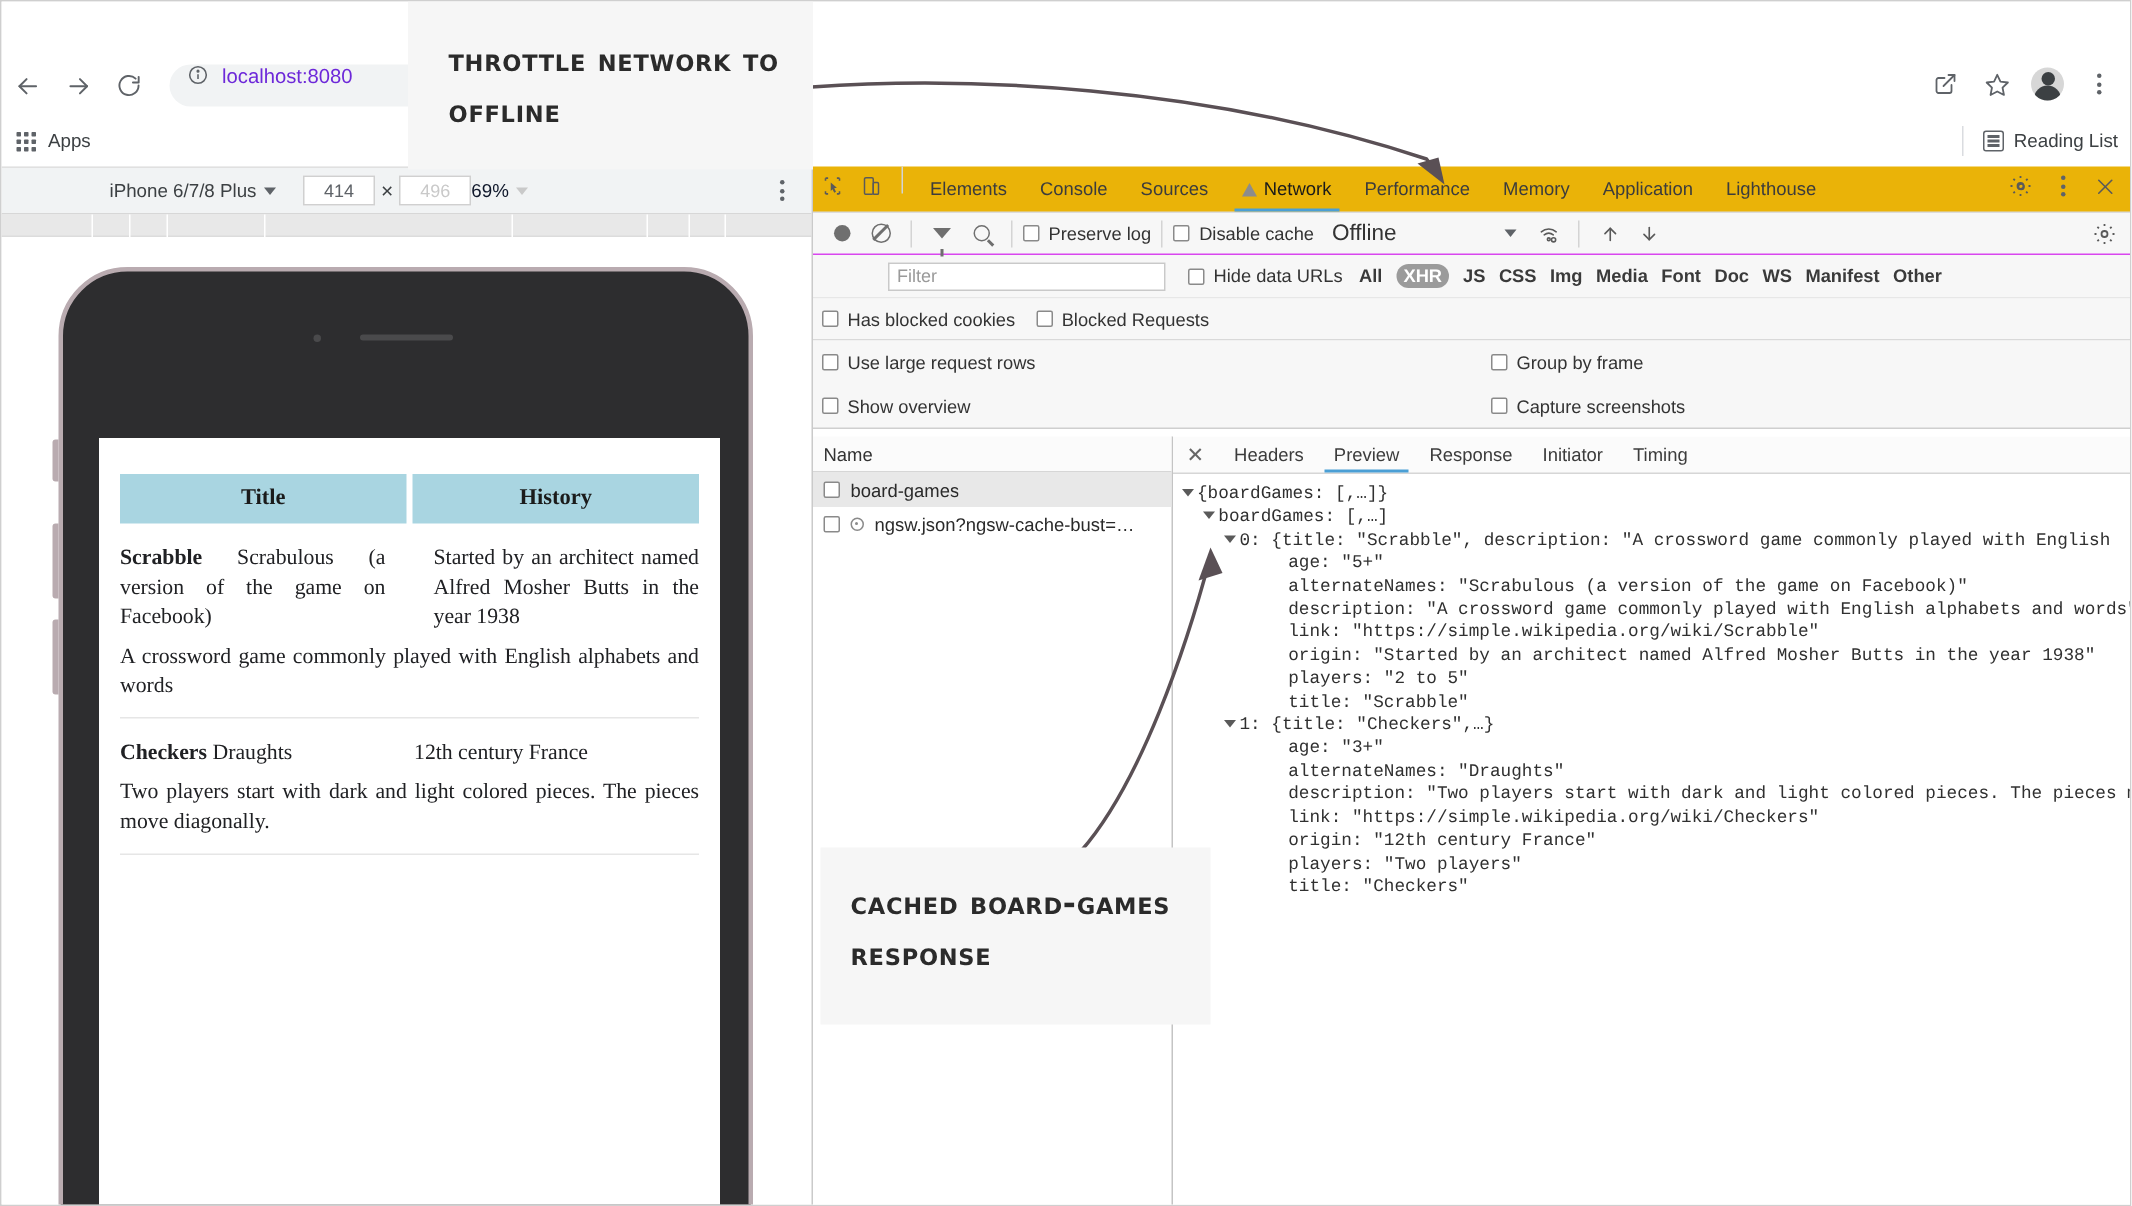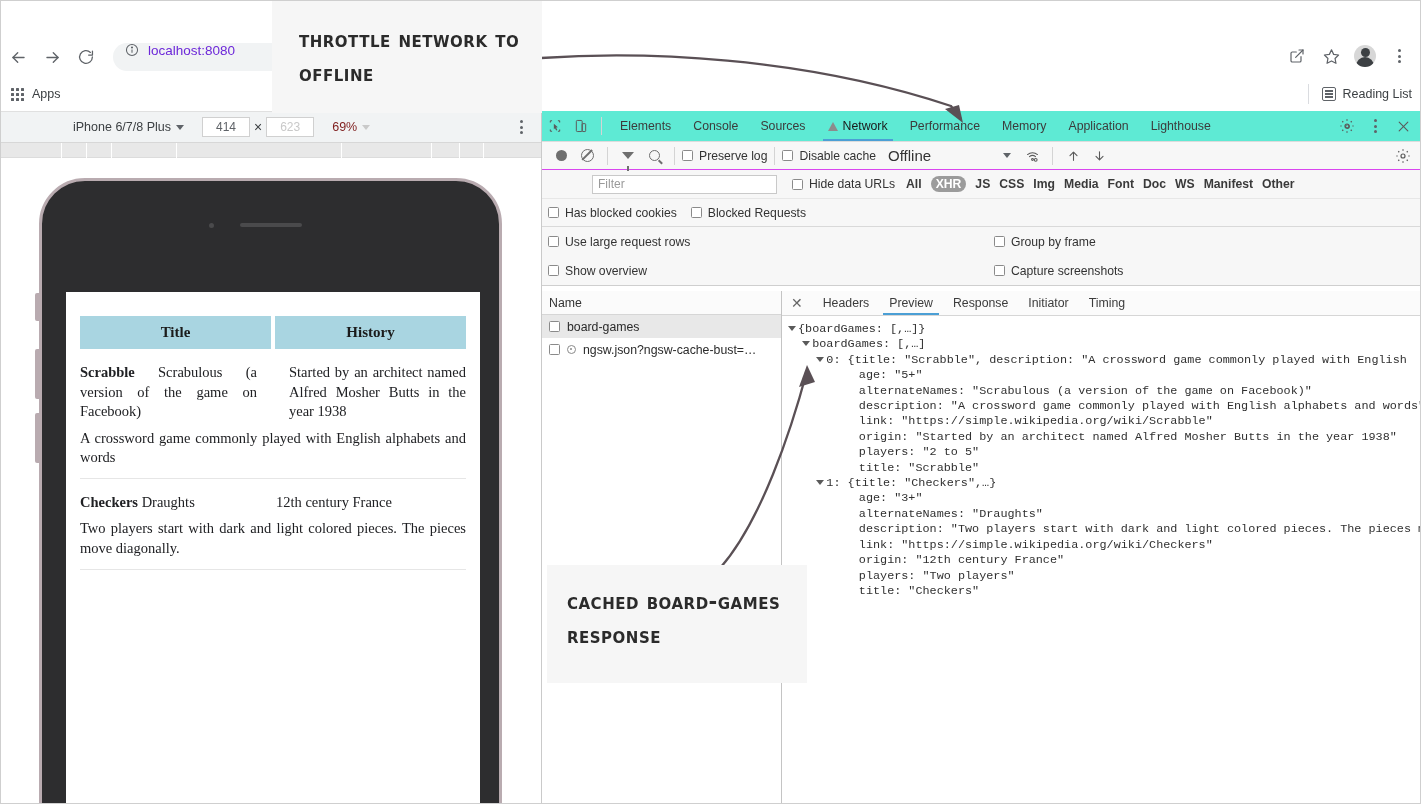--- a/index.html
+++ b/index.html
@@ -52,21 +52,21 @@
   .device-toolbar {
     position:absolute; left:0; top:110px; width:540px; height:32px;
     background:#f1f3f4; border-top:1px solid #e0e0e0; border-bottom:1px solid #d7d7d7;
     display:flex; align-items:center; font-size:12.5px; color:#3c4043;
   }
   .dev-select { margin-left:72px; display:flex; align-items:center; gap:5px; }
   .caret { display:inline-block; width:0;height:0;border-left:4px solid transparent;border-right:4px solid transparent;border-top:5px solid #5f6368; }
   .dim-box { width:48px;height:20px; border:1px solid #d0d0d0; background:#fff; display:flex; align-items:center; justify-content:center; font-size:12px; color:#5f6368;}
   .dim-x { color:#3c4043; font-size:14px; padding:0 4px;}
   .dim-blur { color:#c9c9c9; }
-  .zoom-sel { margin-left:18px; display:flex; align-items:center; gap:5px; color:#7f1d1d;}
+  .zoom-sel { display:flex; align-items:center; gap:5px; color:#0f172a;}
   .dt-kebab { position:absolute; right:18px; }
 
   .ruler {
     position:absolute; left:0; top:142px; width:540px; height:15px;
     background:#e8e8e8; border-bottom:1px solid #dcdcdc;
   }
   .ruler .tick { position:absolute; top:0; width:1px; height:15px; background:#ffffff; }
 
   
   .phone-stage { position:absolute; left:0; top:157px; width:540px; height:647px; background:#fff; overflow:hidden;}
@@ -100,21 +100,21 @@
   .bg-just { text-align:justify; }
   .bg-desc { font-size:14.5px; line-height:1.35; margin-top:7px; text-align:justify; }
   .bg-hist { text-align:justify;margin-left:26px; }
 
   
   .devtools {
     position:absolute; left:540px; top:110px; width:881px; height:694px;
     background:#ffffff; border-left:1px solid #cacaca;
     font-family:"Liberation Sans", sans-serif; font-size:12px; color:#303030;
   }
-  .dt-tabbar { height:31px; display:flex; align-items:center; border-bottom:1px solid #dcdcdc; background:#5eead4; position:relative;}
+  .dt-tabbar { height:31px; display:flex; align-items:flex-start; border-bottom:1px solid #dcdcdc; background:#eab308; position:relative;}
   .dt-ico-btn { width:26px;height:26px; display:flex; align-items:center; justify-content:center; color:#5a5a5a;}
   .dt-divider { width:1px; height:18px; background:#d4d4d4; margin:0 7px;}
   .dt-tab { padding:0 11px; height:30px; display:flex; align-items:center; gap:5px; font-size:12.3px; color:#3c3c3c; position:relative; white-space:nowrap;}
   .dt-tab.active { color:#1a1a1a; }
   .dt-tab.active:after { content:""; position:absolute; left:6px; right:6px; bottom:0; height:2px; background:#4b9fd5;}
   .warn-tri { width:0;height:0;border-left:5px solid transparent;border-right:5px solid transparent;border-bottom:9px solid #8c8c8c; position:relative;}
   .dt-tabbar-right { position:absolute; right:6px; display:flex; align-items:center; gap:2px;}
 
   .dt-netbar { height:28px; display:flex; align-items:center; border-bottom:1px solid #d946ef; background:#f7f7f7; position:relative; padding-left:6px;}
   .rec-dot { width:11px;height:11px;border-radius:50%; background:#6f6f6f;}
@@ -265,21 +265,21 @@
   <div class="device-toolbar">
     <div class="dev-select">
       <span>iPhone 6/7/8 Plus</span>
       <span class="caret"></span>
     </div>
     <div class="dim-box" style="margin-left:18px;">
       <span>414</span>
     </div>
     <span class="dim-x">×</span>
     <div class="dim-box">
-      <span class="dim-blur">623</span>
+      <span class="dim-blur">496</span>
     </div>
     <div class="zoom-sel">
       <span>69%</span>
       <span class="caret" style="border-top-color:#c9c9c9;"></span>
     </div>
     <div class="dt-kebab">
       <span class="kebab">
           <i></i>
           <i></i>
           <i></i>

